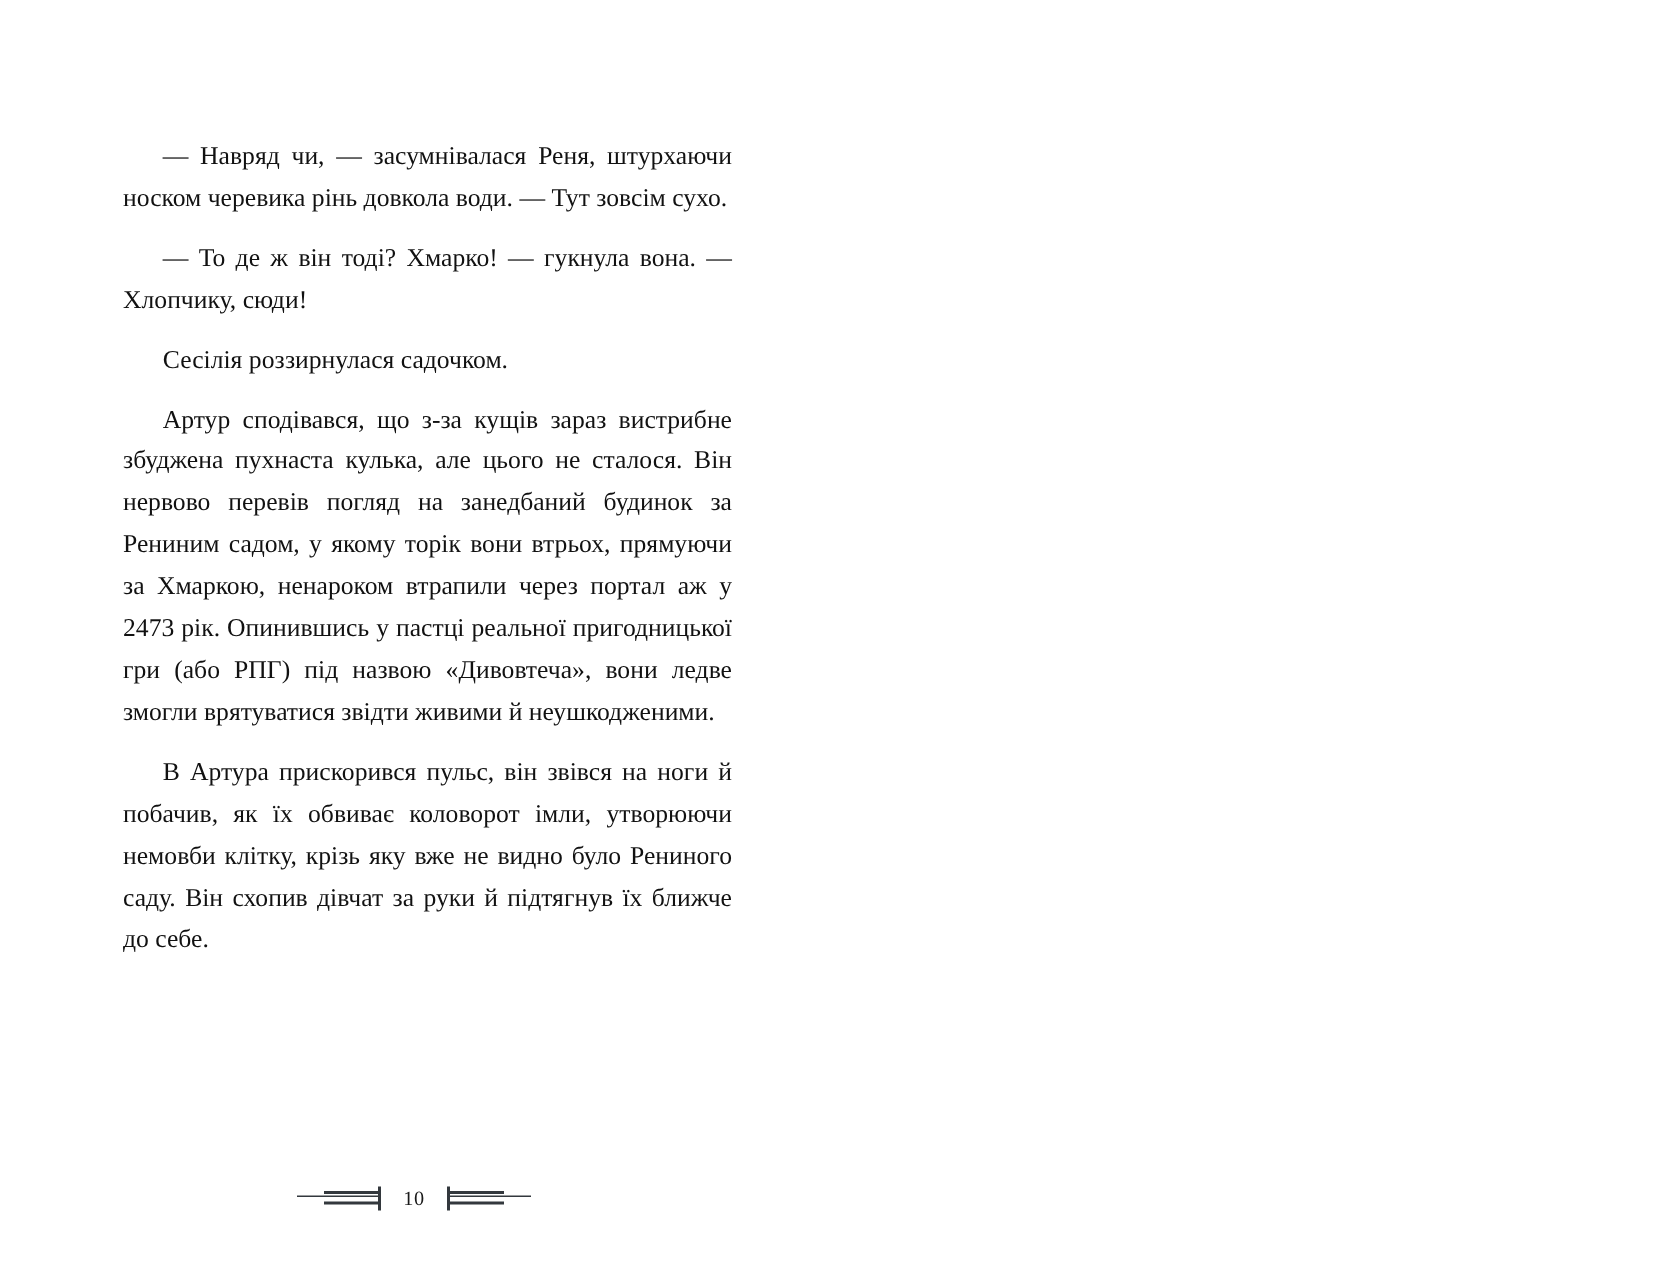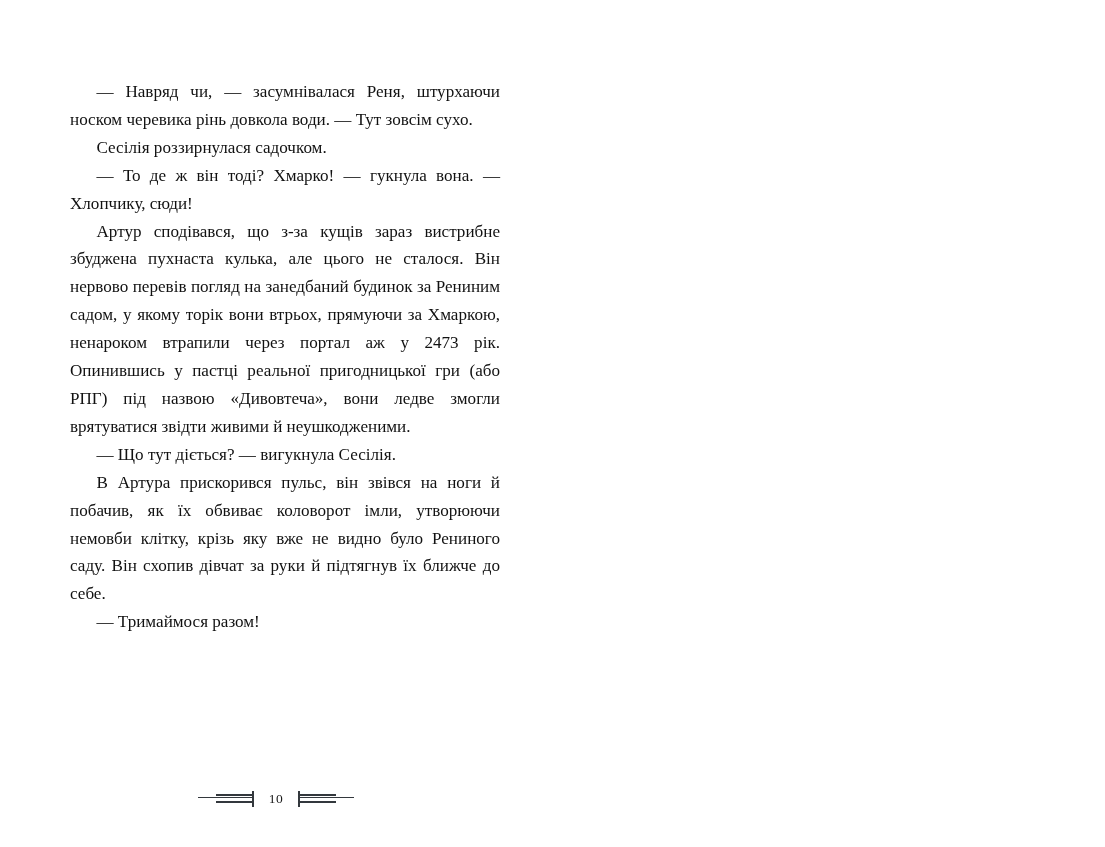--- a/index.html
+++ b/index.html
@@ -43,21 +43,21 @@
     -webkit-hyphens: none;
     hyphens: none;
   }
 
   .page-left .text-block {
     left: 70px;
     width: 430px;
   }
 
   .text-block p {
-    margin: 0;
+    margin: 12px;
     text-indent: 1.55em;
   }
 
   
   .folio {
     position: absolute;
     bottom: 37px;
     display: flex;
     align-items: center;
     justify-content: center;
@@ -127,26 +127,24 @@
   }
 </style>
 </head>
 <body>
 
 <div class="spread">
 
   <div class="page page-left">
     <div class="text-block">
       <p>— Навряд чи, — засумнівалася Реня, штурхаючи носком черевика рінь довкола води. — Тут зовсім сухо.</p>
+      <p>— То де ж він тоді? Хмарко! — гукнула вона. — Хлопчику, сюди!</p>
       <p>Сесілія роззирнулася садочком.</p>
-      <p>— То де ж він тоді? Хмарко! — гукнула вона. — Хлопчику, сюди!</p>
       <p>Артур сподівався, що з-за кущів зараз вистрибне збуджена пухнаста кулька, але цього не сталося. Він нервово перевів погляд на занедбаний будинок за Рениним садом, у якому торік вони втрьох, прямуючи за Хмаркою, ненароком втрапили через портал аж у 2473 рік. Опинившись у пастці реальної пригодницької гри (або РПГ) під назвою «Дивовтеча», вони ледве змогли врятуватися звідти живими й неушкодженими.</p>
-      <p>— Що тут діється? — вигукнула Сесілія.</p>
       <p>В Артура прискорився пульс, він звівся на ноги й побачив, як їх обвиває коловорот імли, утворюючи немовби клітку, крізь яку вже не видно було Рениного саду. Він схопив дівчат за руки й підтягнув їх ближче до себе.</p>
-      <p>— Тримаймося разом!</p>
     </div>
 
     <div class="folio">
       <span class="orn">
         <i class="r1"></i>
           <i class="r2"></i>
           <i class="r3"></i>
           <i class="bar"></i>
       </span>
       <span class="folio-num">10</span>

